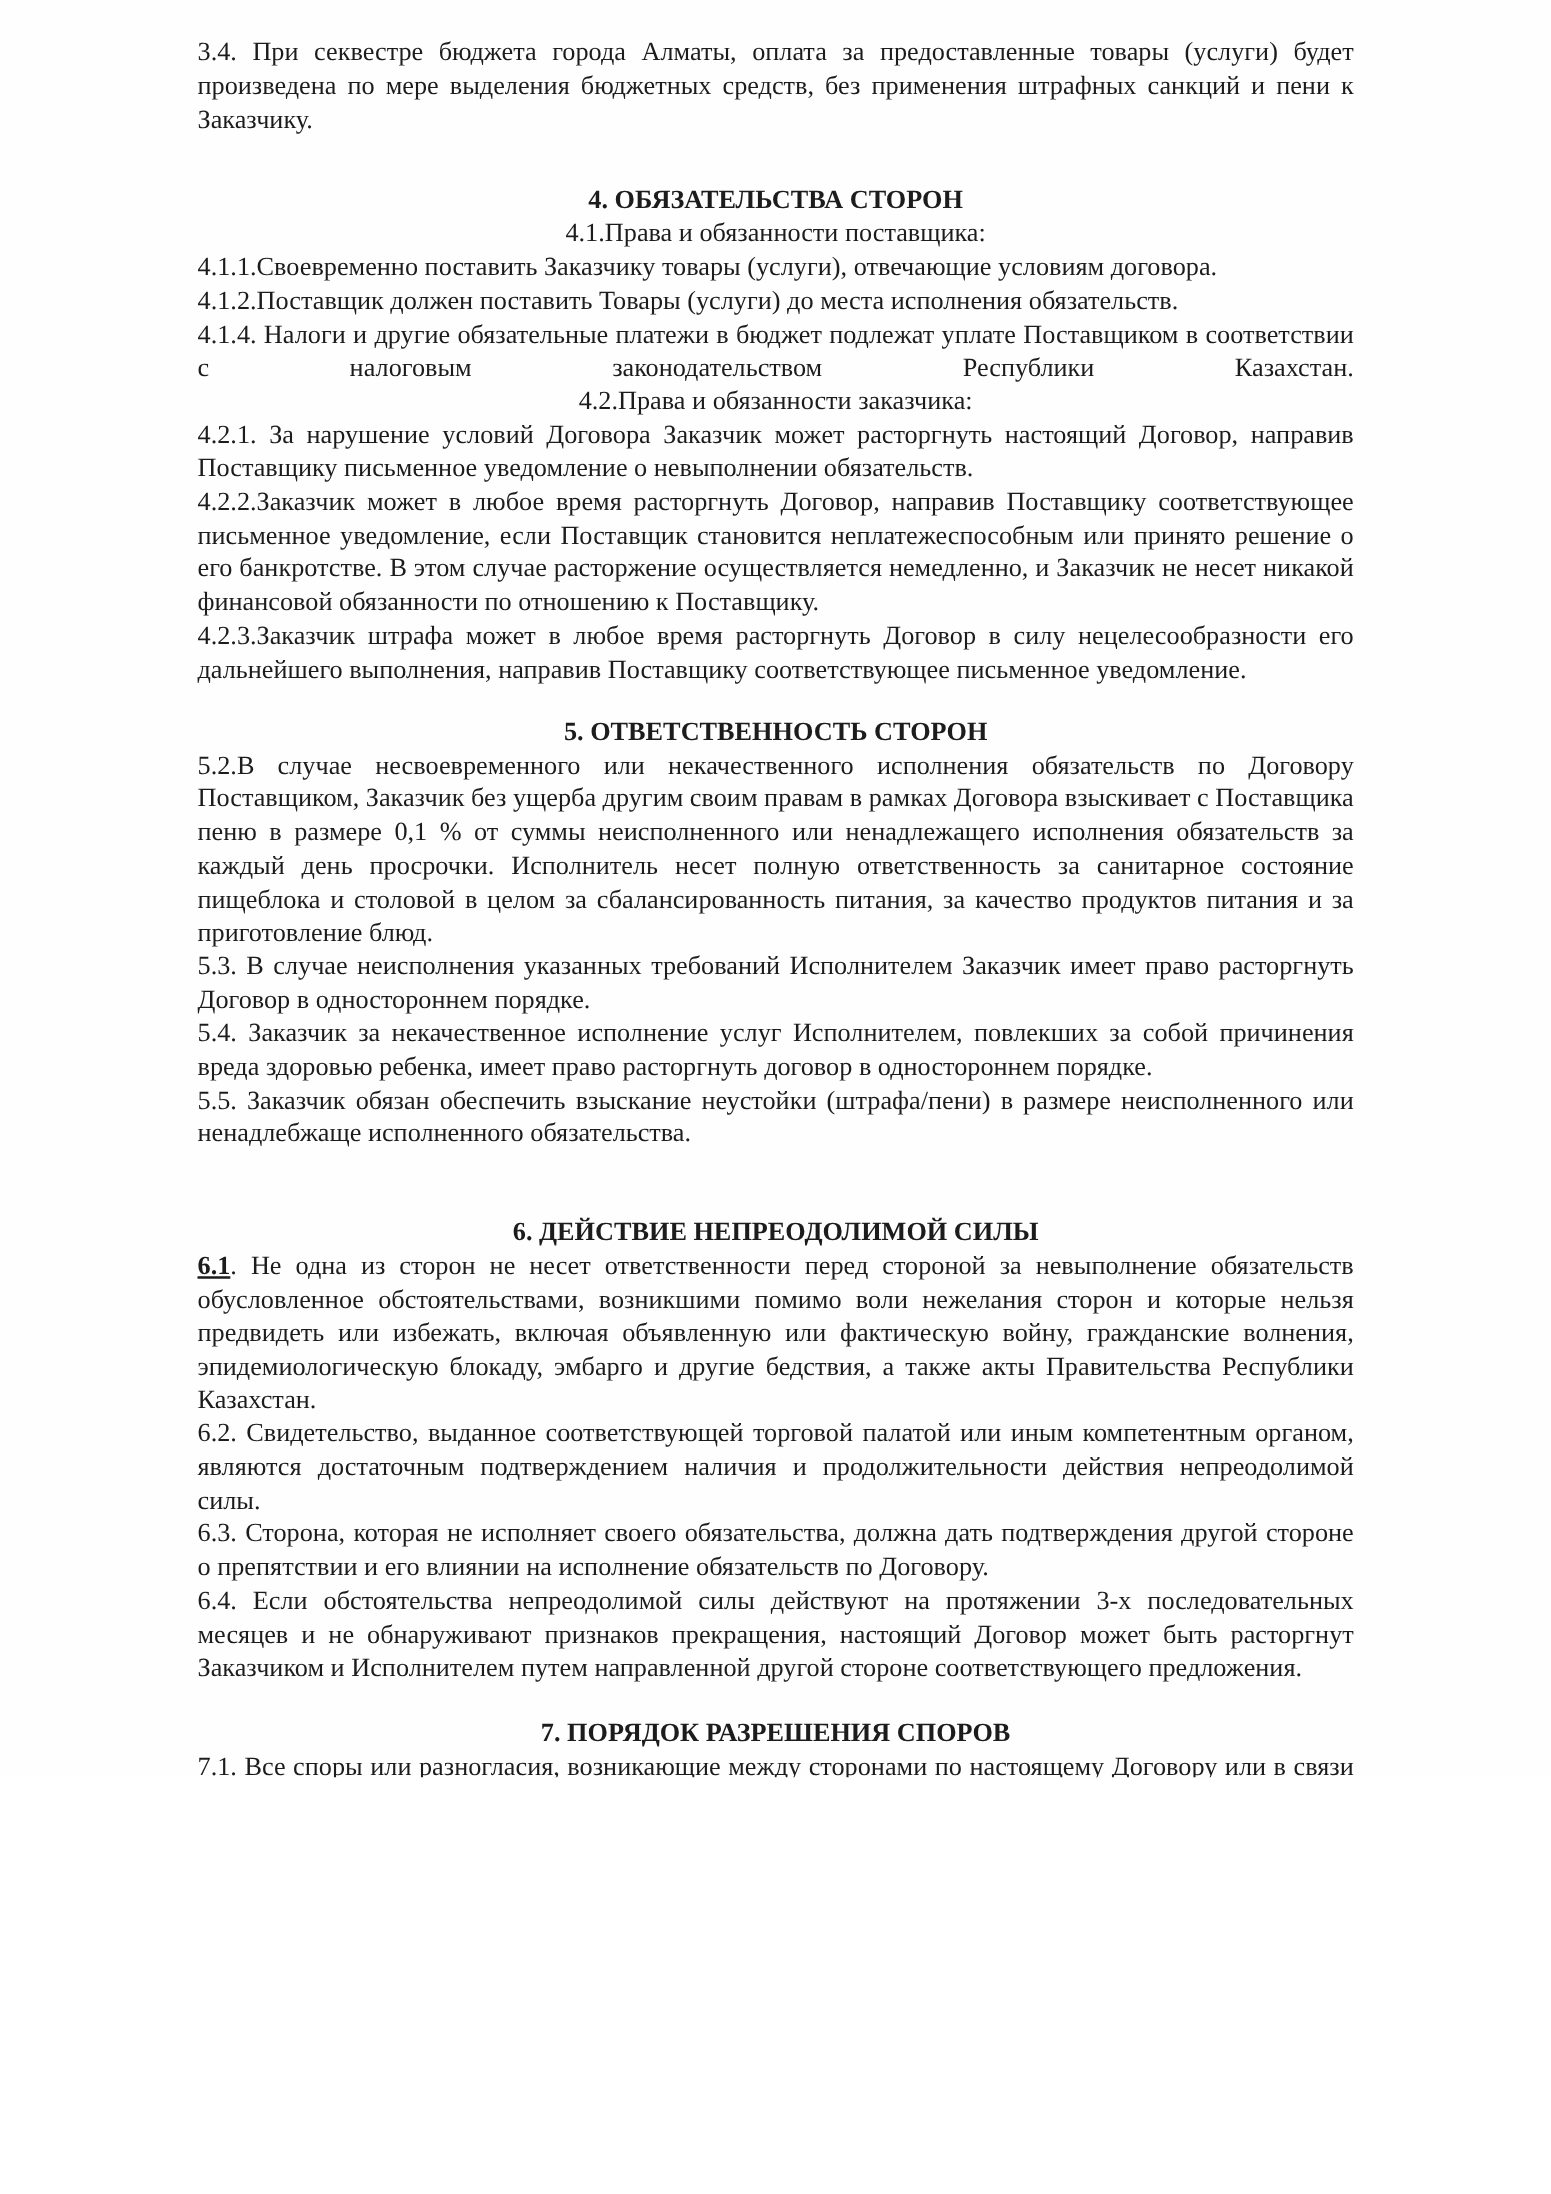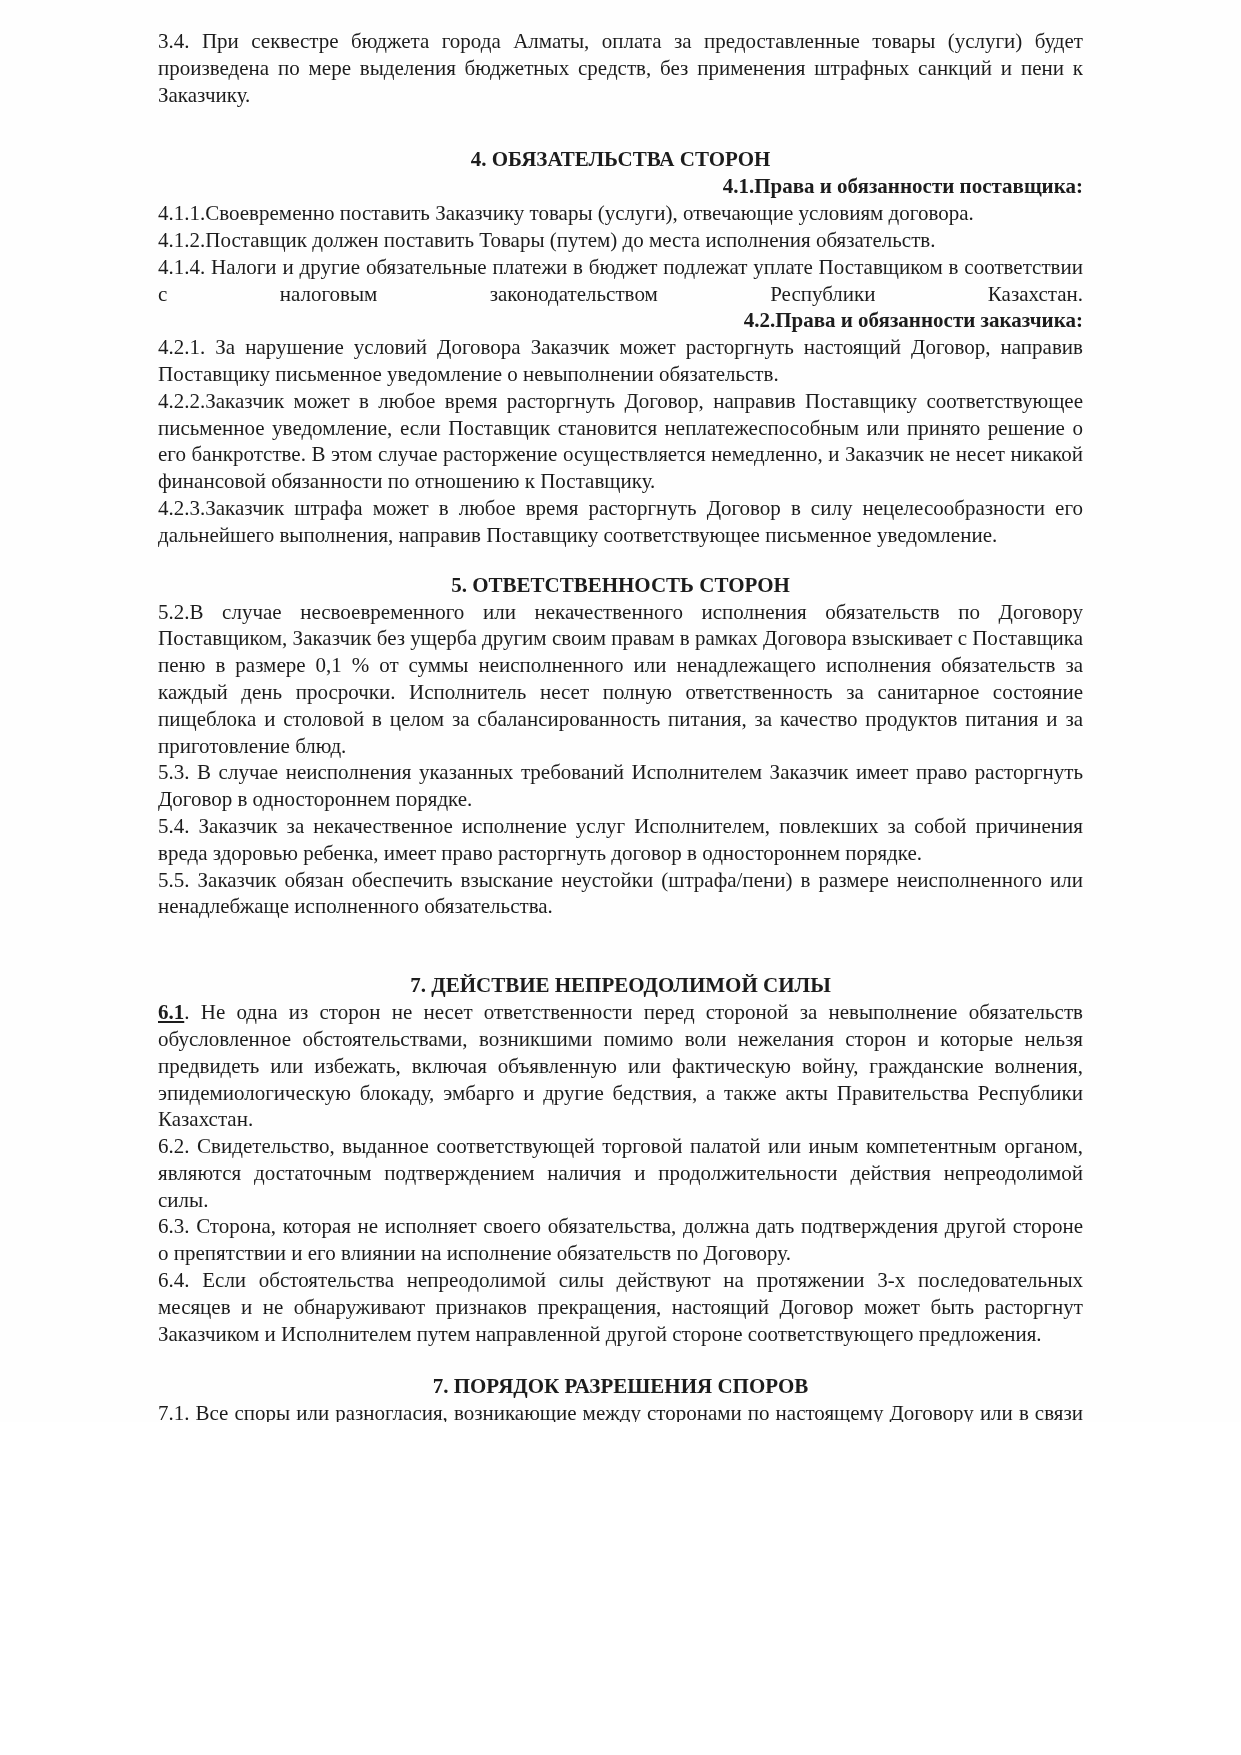--- a/index.html
+++ b/index.html
@@ -18,22 +18,22 @@
     left: 158px;
     top: 28px;
     width: 925px;
   }
   .para {
     font-size: 21px;
     line-height: 26.8px;
     text-align: justify;
   }
   .para.bold-line {
-    font-weight: bold;
-    text-align: right;
+    font-weight: normal;
+    text-align: center;
   }
   .para.justify-last {
     text-align-last: justify;
   }
   .para b { font-weight: bold; text-decoration: underline; }
   .heading {
     font-size: 21px;
     line-height: 27px;
     font-weight: bold;
     text-align: center;
@@ -55,34 +55,34 @@
 <body>
 
 <div class="page">
   <div class="content">
 
     <p class="para">3.4. При секвестре бюджета города Алматы, оплата за предоставленные товары (услуги) будет произведена по мере выделения бюджетных средств, без применения штрафных санкций и пени к Заказчику.</p>
 
     <h2 class="heading h4">4. ОБЯЗАТЕЛЬСТВА СТОРОН</h2>
     <p class="para bold-line">4.1.Права и обязанности поставщика:</p>
     <p class="para">4.1.1.Своевременно поставить Заказчику товары (услуги), отвечающие условиям договора.</p>
-    <p class="para">4.1.2.Поставщик должен поставить Товары (путем) до места исполнения обязательств.</p>
+    <p class="para">4.1.2.Поставщик должен поставить Товары (услуги) до места исполнения обязательств.</p>
     <p class="para justify-last">4.1.4. Налоги и другие обязательные платежи в бюджет подлежат уплате Поставщиком в соответствии с налоговым законодательством Республики Казахстан.</p>
     <p class="para bold-line">4.2.Права и обязанности заказчика:</p>
     <p class="para">4.2.1. За нарушение условий Договора Заказчик может расторгнуть настоящий Договор, направив Поставщику письменное уведомление о невыполнении обязательств.</p>
     <p class="para">4.2.2.Заказчик может в любое время расторгнуть Договор, направив Поставщику соответствующее письменное уведомление, если Поставщик становится неплатежеспособным или принято решение о его банкротстве. В этом случае расторжение осуществляется немедленно, и Заказчик не несет никакой финансовой обязанности по отношению к Поставщику.</p>
     <p class="para">4.2.3.Заказчик штрафа может в любое время расторгнуть Договор в силу нецелесообразности его дальнейшего выполнения, направив Поставщику соответствующее письменное уведомление.</p>
 
     <h2 class="heading h5">5. ОТВЕТСТВЕННОСТЬ СТОРОН</h2>
     <p class="para">5.2.В случае несвоевременного или некачественного исполнения обязательств по Договору Поставщиком, Заказчик без ущерба другим своим правам в рамках Договора взыскивает с Поставщика пеню в размере 0,1 % от суммы неисполненного или ненадлежащего исполнения обязательств за каждый день просрочки. Исполнитель несет полную ответственность за санитарное состояние пищеблока и столовой в целом за сбалансированность питания, за качество продуктов питания и за приготовление блюд.</p>
     <p class="para">5.3. В случае неисполнения указанных требований Исполнителем Заказчик имеет право расторгнуть Договор в одностороннем порядке.</p>
     <p class="para">5.4. Заказчик за некачественное исполнение услуг Исполнителем, повлекших за собой причинения вреда здоровью ребенка, имеет право расторгнуть договор в одностороннем порядке.</p>
     <p class="para">5.5. Заказчик обязан обеспечить взыскание неустойки (штрафа/пени) в размере неисполненного или ненадлебжаще исполненного обязательства.</p>
 
-    <h2 class="heading h6">7. ДЕЙСТВИЕ НЕПРЕОДОЛИМОЙ СИЛЫ</h2>
+    <h2 class="heading h6">6. ДЕЙСТВИЕ НЕПРЕОДОЛИМОЙ СИЛЫ</h2>
     <p class="para"><b>6.1</b><span>. Не одна из сторон не несет ответственности перед стороной за невыполнение обязательств обусловленное обстоятельствами, возникшими помимо воли нежелания сторон и которые нельзя предвидеть или избежать, включая объявленную или фактическую войну, гражданские волнения, эпидемиологическую блокаду, эмбарго и другие бедствия, а также акты Правительства Республики Казахстан.</span></p>
     <p class="para">6.2. Свидетельство, выданное соответствующей торговой палатой или иным компетентным органом, являются достаточным подтверждением наличия и продолжительности действия непреодолимой силы.</p>
     <p class="para">6.3. Сторона, которая не исполняет своего обязательства, должна дать подтверждения другой стороне о препятствии и его влиянии на исполнение обязательств по Договору.</p>
     <p class="para">6.4. Если обстоятельства непреодолимой силы действуют на протяжении 3-х последовательных месяцев и не обнаруживают признаков прекращения, настоящий Договор может быть расторгнут Заказчиком и Исполнителем путем направленной другой стороне соответствующего предложения.</p>
 
     <h2 class="heading h7">7. ПОРЯДОК РАЗРЕШЕНИЯ СПОРОВ</h2>
     <p class="para">7.1. Все споры или разногласия, возникающие между сторонами по настоящему Договору или в связи с этим, разрешаются путем переговоров между сторонами.</p>
     <p class="para">7.2. В случае невозможности разрешения разногласия путем переговоров они подлежат рассмотрению в установленном законодательством РК порядке.</p>
 
   </div>

